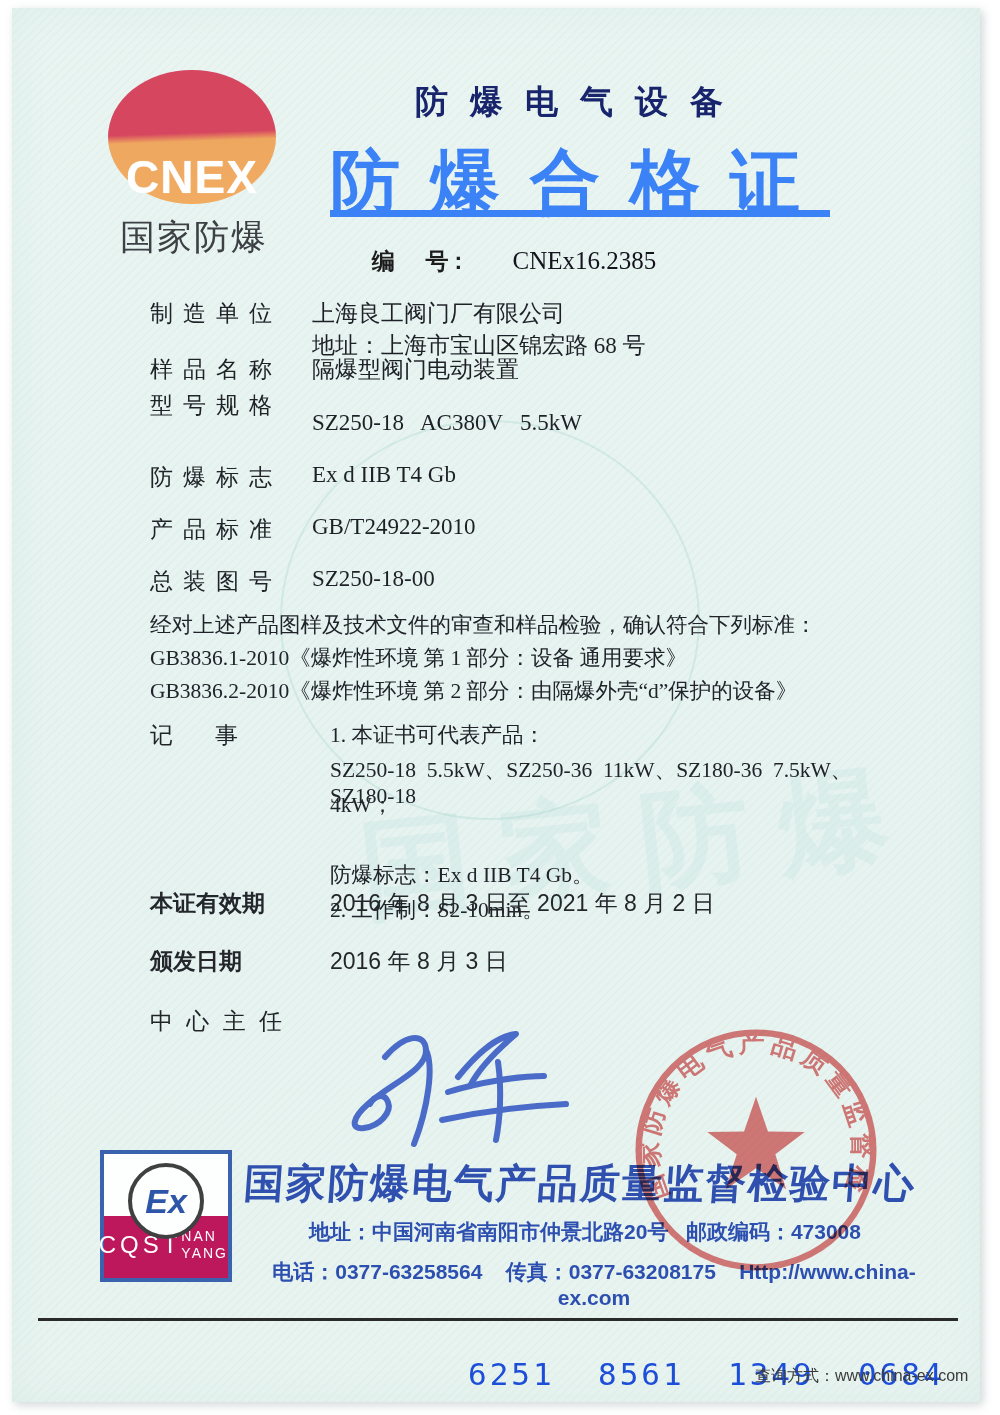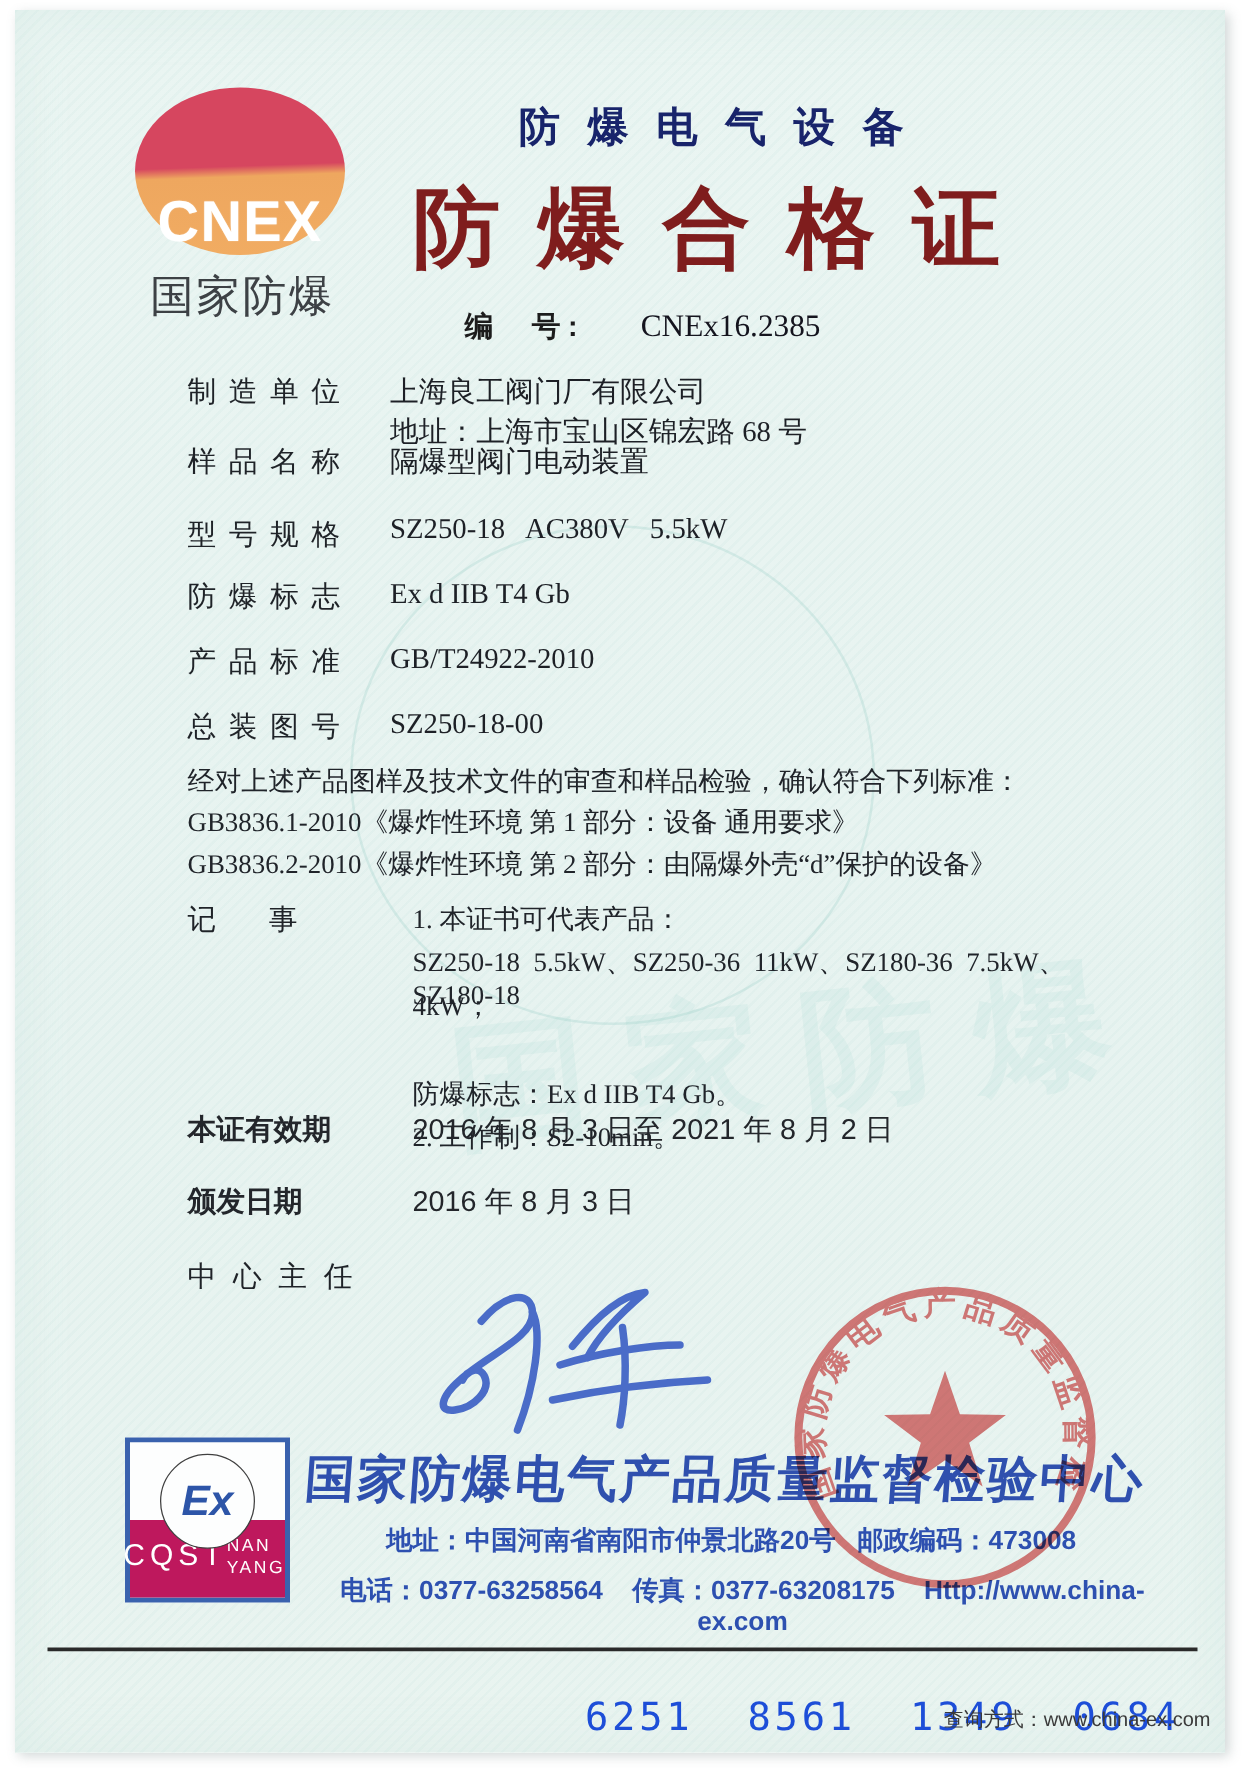--- a/index.html
+++ b/index.html
@@ -25,21 +25,21 @@
   .logo { position:absolute; left:108px; top:70px; width:168px; height:134px; border-radius:50%;
     background:linear-gradient(178deg, #d6465f 0%, #d6465f 47%, #eea75f 53%, #f1ac62 100%);
     display:flex; align-items:flex-end; justify-content:center; }
   .logo-text { color:#fff; font-size:46px; font-weight:bold; letter-spacing:1px; margin-top:4px;
     text-shadow:0 0 1px rgba(255,255,255,.6); }
   .logo-caption { position:absolute; left:96px; top:214px; width:196px; text-align:center;
     font-size:35px; color:#3d4145; letter-spacing:2px; }
   .hdr-sub { position:absolute; left:300px; top:80px; width:560px; text-align:center;
     font-size:33px; font-weight:bold; color:#18246b; letter-spacing:22px; }
   .hdr-title { position:absolute; left:250px; top:136px; width:660px; text-align:center;
-    font-size:70px; font-weight:bold; color:#7f1d1d; letter-spacing:30px; }
+    font-size:70px; font-weight:bold; color:#3b82f6; letter-spacing:30px;text-decoration:underline; }
   .cert-line { position:absolute; left:0; top:246px; width:1000px; text-align:center;padding-left:28px; }
   .cert-label { font-size:23px; font-weight:bold; color:#1c1c1c; letter-spacing:6px; }
   .cert-no { font-size:25px; color:#14141e; font-family:"Liberation Serif", serif; margin-left:40px; }
 
   
   .f-label { position:absolute; left:150px; width:122px; font-size:23px; color:#1f2328;
     text-align:justify; text-align-last:justify; letter-spacing:0; }
   .f-value { position:absolute; left:312px; font-size:23px; color:#1d2026;
     font-family:"Liberation Serif", serif; }
 
@@ -54,21 +54,21 @@
 
   
   .signature { position:absolute; left:330px; top:1022px; width:300px; height:135px; }
   .stamp { position:absolute; left:628px; top:1022px; width:256px; height:256px;
     opacity:0.82; mix-blend-mode:multiply; z-index:5; }
 
   
   .ex-logo { position:absolute; left:100px; top:1150px; width:132px; height:132px;
     border:4px solid #3a62ae; background:#fdfefe; }
   .ex-top { position:relative; height:62px; background:#fdfefe; display:flex; justify-content:center; }
-  .ex-circle { position:absolute; top:9px; width:76px; height:76px; border:1px solid #404040;
+  .ex-circle { position:absolute; top:9px; width:76px; height:76px; border:4px solid #404040;
     border-radius:50%; background:#fdfefe; display:flex; align-items:center; justify-content:center; z-index:2; }
   .ex-circle span { color:#2d55a8; font-size:34px; font-weight:bold; font-style:italic; }
   .ex-bottom { position:absolute; left:0; bottom:0; width:100%; height:62px; background:#be185d;
     display:flex; flex-direction:row; align-items:center; justify-content:flex-end; padding-bottom:5px; }
   .ex-cqst { color:#fff; font-size:24px; letter-spacing:4px; line-height:26px; }
   .ex-ny { color:#fff; font-size:14px; letter-spacing:2px; line-height:17px; }
 
   .org-name { position:absolute; left:244px; top:1156px; width:682px; font-size:40px;
     font-weight:bold; color:#2f50ae; letter-spacing:2px; transform:skewX(-4deg); z-index:4; }
   .org-addr { position:absolute; left:244px; top:1218px; width:682px; text-align:center;
@@ -104,21 +104,21 @@
     <span class="cert-no" data-bind="header.cert_no">CNEx16.2385</span>
   </div>
 
   <div class="f-label abs" style="top:298px" data-bind="fields.0.label">制造单位</div>
   <div class="f-value abs" style="top:298px" data-bind="fields.0.value">上海良工阀门厂有限公司</div>
   <div class="f-value abs" style="top:330px" data-bind="fields.0.extra">地址：上海市宝山区锦宏路 68 号</div>
 
   <div class="f-label abs" style="top:354px" data-bind="fields.1.label">样品名称</div>
   <div class="f-value abs" style="top:354px" data-bind="fields.1.value">隔爆型阀门电动装置</div>
 
-  <div class="f-label abs" style="top:412px" data-bind="fields.2.label">型号规格</div>
+  <div class="f-label abs" style="top:390px" data-bind="fields.2.label">型号规格</div>
   <div class="f-value abs" style="top:410px" data-bind="fields.2.value">SZ250-18   AC380V   5.5kW</div>
 
   <div class="f-label abs" style="top:462px" data-bind="fields.3.label">防爆标志</div>
   <div class="f-value abs" style="top:462px" data-bind="fields.3.value">Ex d IIB T4 Gb</div>
 
   <div class="f-label abs" style="top:514px" data-bind="fields.4.label">产品标准</div>
   <div class="f-value abs" style="top:514px" data-bind="fields.4.value">GB/T24922-2010</div>
 
   <div class="f-label abs" style="top:566px" data-bind="fields.5.label">总装图号</div>
   <div class="f-value abs" style="top:566px" data-bind="fields.5.value">SZ250-18-00</div>

